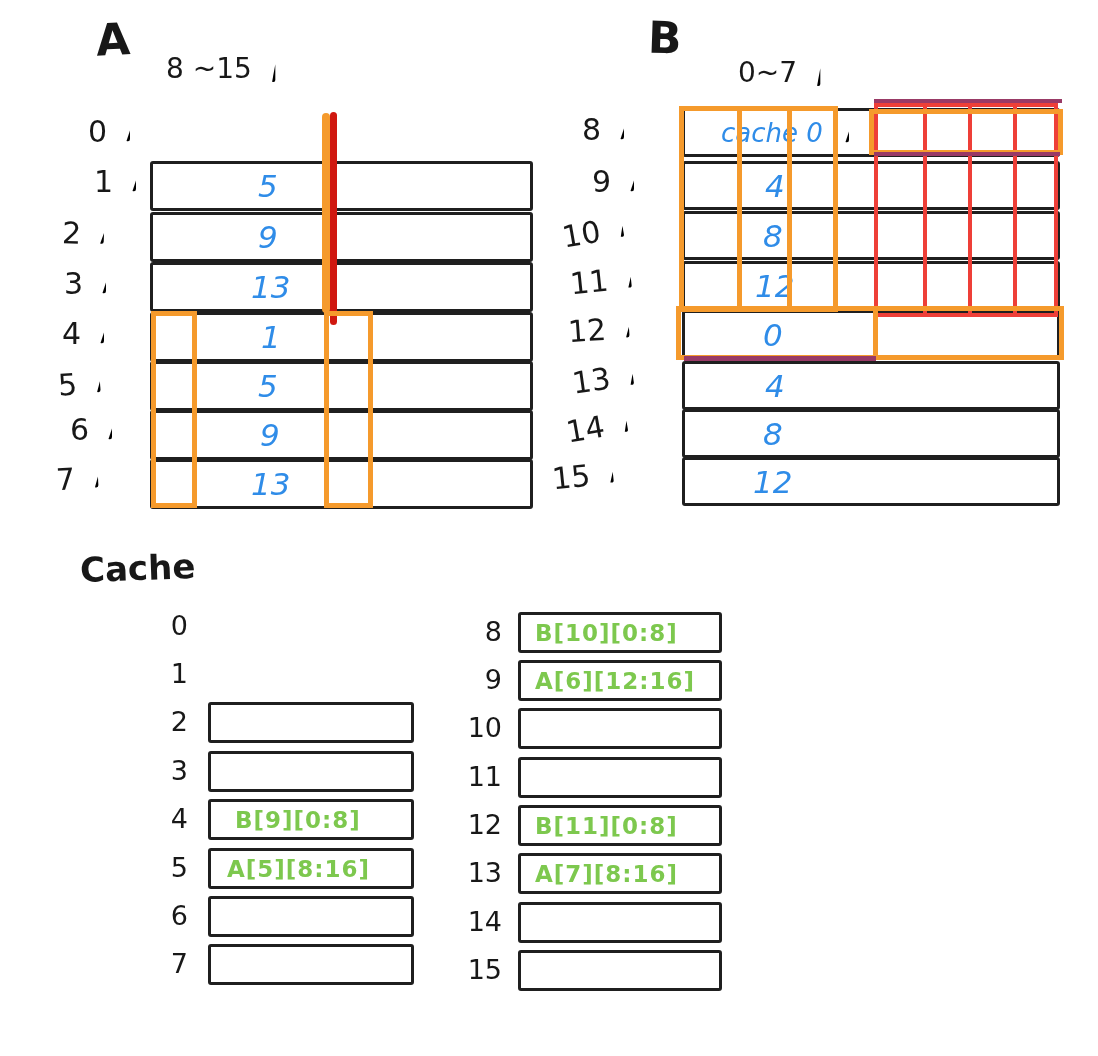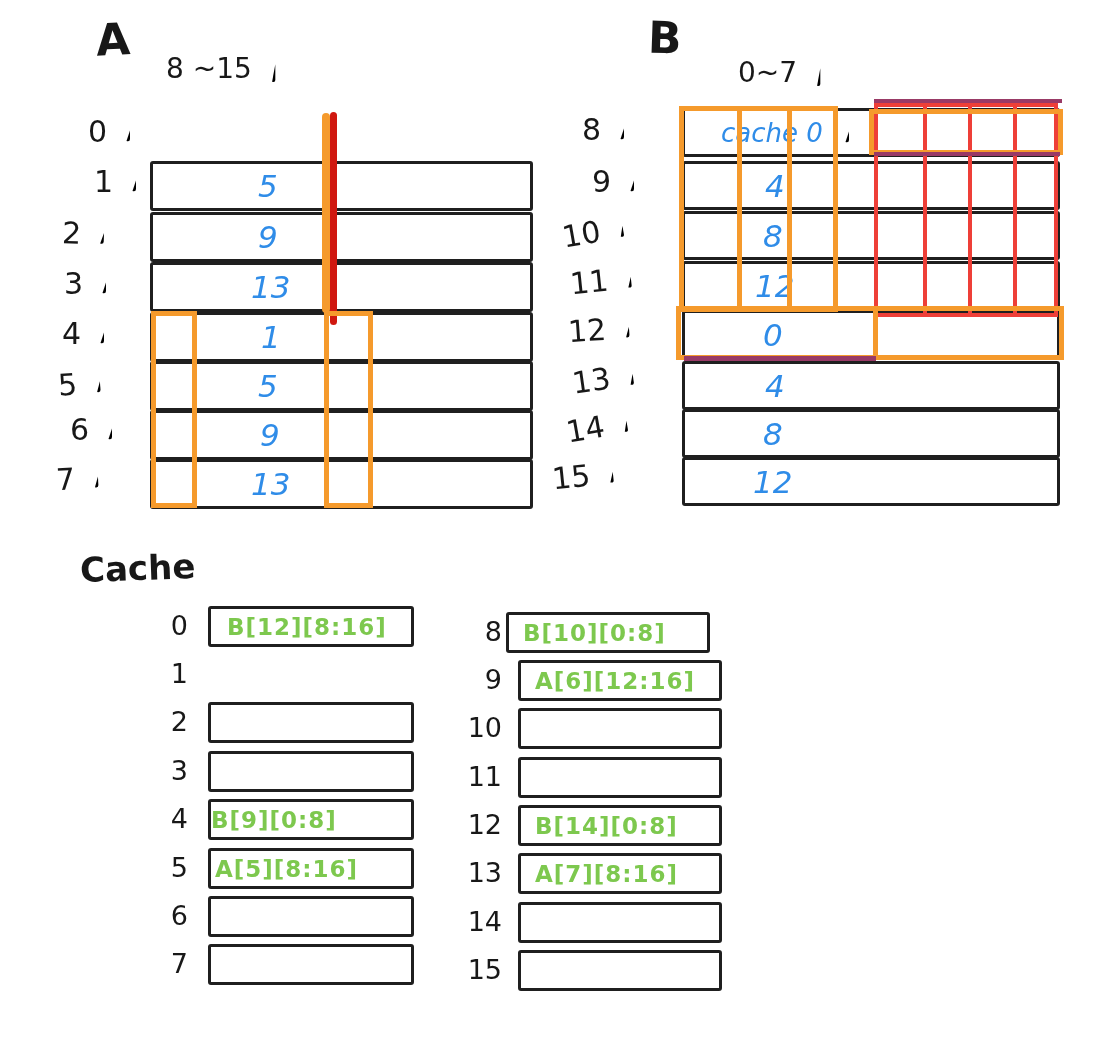--- a/index.html
+++ b/index.html
@@ -231,68 +231,65 @@
   <div class="mark" style="left:874px;top:152px;width:186px;height:4px;background:#993a66;z-index:7"></div>
   <div class="mark" style="left:684px;top:306px;width:194px;height:4px;background:#993a66;z-index:4"></div>
   <div class="mark orange-rect" style="left:676px;top:306px;width:378px;height:44px;z-index:6">
     <div style="position:absolute;left:192px;top:0;width:5px;height:100%;background:#f59a2c"></div>
   </div>
   <div class="mark" style="left:684px;top:356px;width:192px;height:5px;background:#993a66;z-index:7"></div>
 
   <div class="title" style="left:80px;top:548px;font-size:34px;transform:rotate(-2deg)">Cache</div>
 
   <div class="clabel" style="left:140px;top:610px;width:48px">0</div>
-  <div class="rowbox" style="left:208px;top:606px;width:200px;height:35px">
-      <span class="gval" style="padding-left:16px">B[12][8:16]</span>
-    </div>
   <div class="clabel" style="left:140px;top:658px;width:48px">1</div>
   <div class="clabel" style="left:140px;top:706px;width:48px">2</div>
   <div class="rowbox" style="left:208px;top:702px;width:200px;height:35px">
       <span class="gval" style="padding-left:16px"></span>
     </div>
   <div class="clabel" style="left:140px;top:755px;width:48px">3</div>
   <div class="rowbox" style="left:208px;top:751px;width:200px;height:35px">
       <span class="gval" style="padding-left:16px"></span>
     </div>
   <div class="clabel" style="left:140px;top:803px;width:48px">4</div>
   <div class="rowbox" style="left:208px;top:799px;width:200px;height:35px">
-      <span class="gval" style="padding-left:0">B[9][0:8]</span>
+      <span class="gval" style="padding-left:24px">B[9][0:8]</span>
     </div>
   <div class="clabel" style="left:140px;top:852px;width:48px">5</div>
   <div class="rowbox" style="left:208px;top:848px;width:200px;height:35px">
-      <span class="gval" style="padding-left:4px">A[5][8:16]</span>
+      <span class="gval" style="padding-left:16px">A[5][8:16]</span>
     </div>
   <div class="clabel" style="left:140px;top:900px;width:48px">6</div>
   <div class="rowbox" style="left:208px;top:896px;width:200px;height:35px">
       <span class="gval" style="padding-left:16px"></span>
     </div>
   <div class="clabel" style="left:140px;top:948px;width:48px">7</div>
   <div class="rowbox" style="left:208px;top:944px;width:200px;height:35px">
       <span class="gval" style="padding-left:16px"></span>
     </div>
 
   <div class="clabel" style="left:450px;top:616px;width:52px">8</div>
-  <div class="rowbox" style="left:506px;top:612px;width:198px;height:35px">
+  <div class="rowbox" style="left:518px;top:612px;width:198px;height:35px">
       <span class="gval" style="padding-left:14px">B[10][0:8]</span>
     </div>
   <div class="clabel" style="left:450px;top:664px;width:52px">9</div>
   <div class="rowbox" style="left:518px;top:660px;width:198px;height:35px">
       <span class="gval" style="padding-left:14px">A[6][12:16]</span>
     </div>
   <div class="clabel" style="left:450px;top:712px;width:52px">10</div>
   <div class="rowbox" style="left:518px;top:708px;width:198px;height:35px">
       <span class="gval" style="padding-left:14px"></span>
     </div>
   <div class="clabel" style="left:450px;top:761px;width:52px">11</div>
   <div class="rowbox" style="left:518px;top:757px;width:198px;height:35px">
       <span class="gval" style="padding-left:14px"></span>
     </div>
   <div class="clabel" style="left:450px;top:809px;width:52px">12</div>
   <div class="rowbox" style="left:518px;top:805px;width:198px;height:35px">
-      <span class="gval" style="padding-left:14px">B[14][0:8]</span>
+      <span class="gval" style="padding-left:14px">B[11][0:8]</span>
     </div>
   <div class="clabel" style="left:450px;top:857px;width:52px">13</div>
   <div class="rowbox" style="left:518px;top:853px;width:198px;height:35px">
       <span class="gval" style="padding-left:14px">A[7][8:16]</span>
     </div>
   <div class="clabel" style="left:450px;top:906px;width:52px">14</div>
   <div class="rowbox" style="left:518px;top:902px;width:198px;height:35px">
       <span class="gval" style="padding-left:14px"></span>
     </div>
   <div class="clabel" style="left:450px;top:954px;width:52px">15</div>

